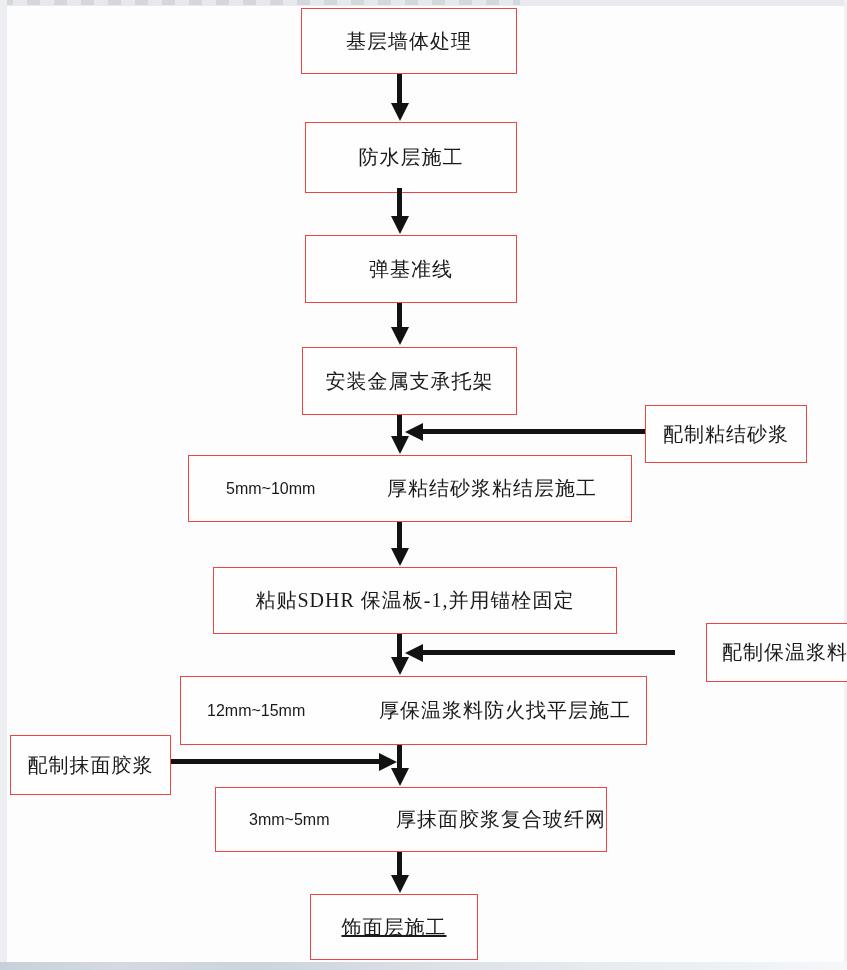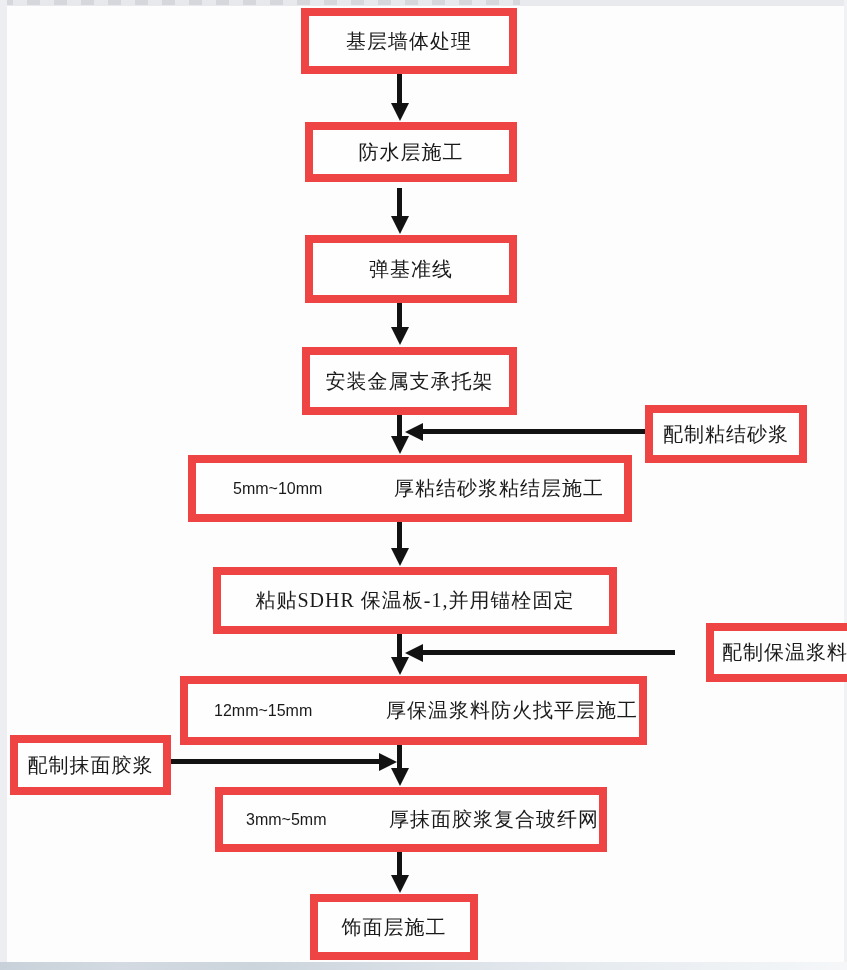--- a/index.html
+++ b/index.html
@@ -32,49 +32,49 @@
     background:#f1f2f4;
   }
   .edge-bottom{
     position:absolute;left:0;bottom:0;width:847px;height:8px;
     background:linear-gradient(90deg,#c8d1d9 0%,#d3dae1 14%,#ccd4dc 30%,#dbe2e8 52%,#e7ecf0 72%,#f5f7f9 100%);
   }
   
   .node{
     position:absolute;
     box-sizing:border-box;
-    border:8px solid #ef4444;
+    border:1px solid #ef4444;
     background:#fefefe;
     display:flex;
     align-items:center;
     justify-content:center;
     color:#1a1a1a;
     font-size:20px;
     letter-spacing:1px;
     white-space:nowrap;
   }
   .node .thick{
     font-family:Liberation Sans, sans-serif;
     font-size:16px;
     letter-spacing:0;
     display:inline-block;
   }
   .split{justify-content:flex-start;}
   .b1{left:301px;top:8px;width:216px;height:66px;}
-  .b2{left:305px;top:122px;width:212px;height:60px;}
+  .b2{left:305px;top:122px;width:212px;height:71px;}
   .b3{left:305px;top:235px;width:212px;height:68px;}
   .b4{left:302px;top:347px;width:215px;height:68px;}
   .b5{left:188px;top:455px;width:444px;height:67px;padding-left:37px;}
   .b5 .thick{width:161px;}
   .b6{left:213px;top:567px;width:404px;height:67px;}
   .b7{left:180px;top:676px;width:467px;height:69px;padding-left:26px;}
   .b7 .thick{width:172px;}
   .b8{left:215px;top:787px;width:392px;height:65px;padding-left:23px;justify-content:flex-end;}
   .b8 .thick{width:147px;}
-  .b9{left:310px;top:894px;width:168px;height:66px;}
+  .b9{left:310px;top:894px;width:168px;height:66px;text-decoration:underline;}
   .r1{left:645px;top:405px;width:162px;height:58px;}
   .r2{left:706px;top:623px;width:158px;height:59px;}
   .l1{left:10px;top:735px;width:161px;height:60px;}
   
   .varrow{position:absolute;width:18px;left:391px;}
   .varrow .shaft{position:absolute;left:6px;top:0;width:5px;background:#121212;}
   .varrow .head{
     position:absolute;bottom:0;left:0;width:0;height:0;
     border-left:9px solid transparent;
     border-right:9px solid transparent;

